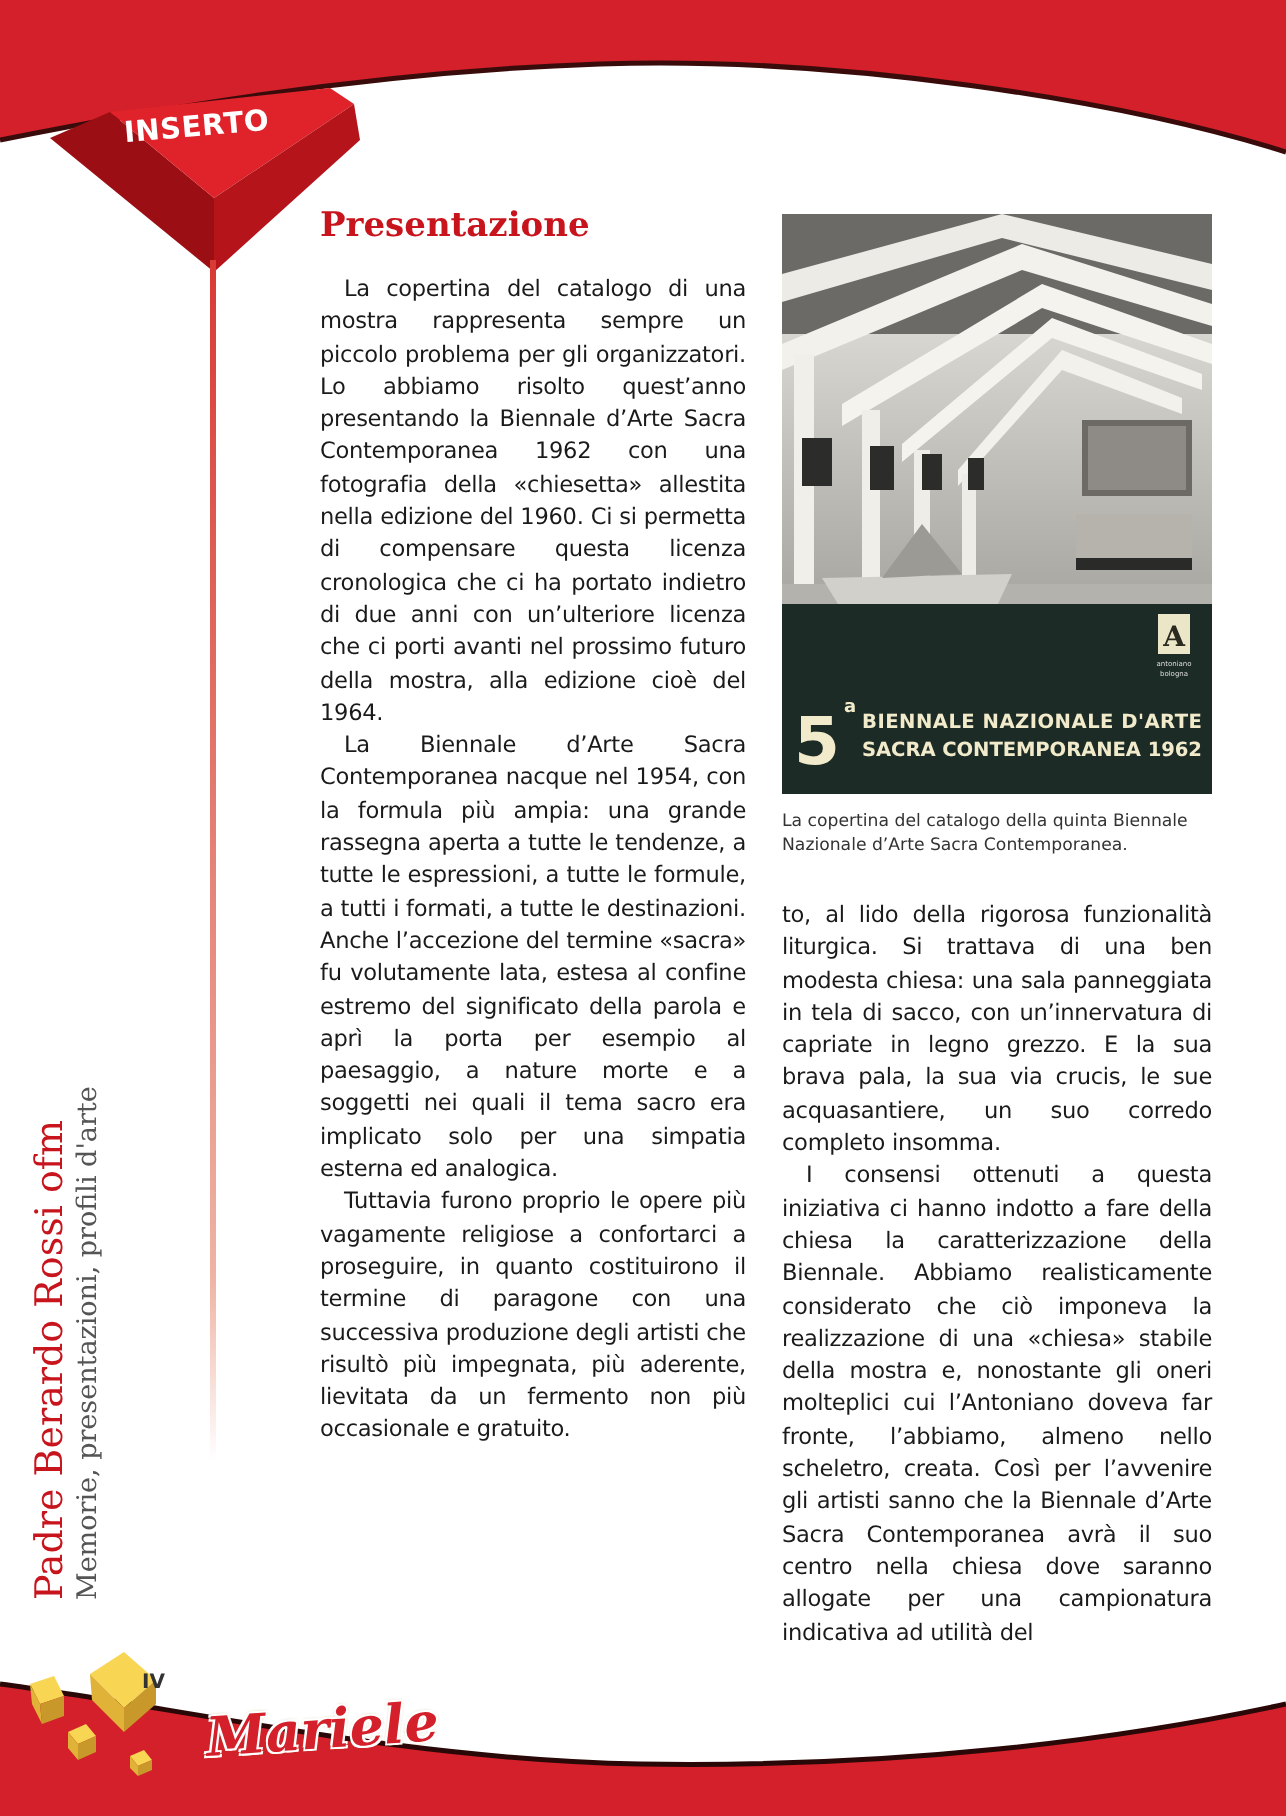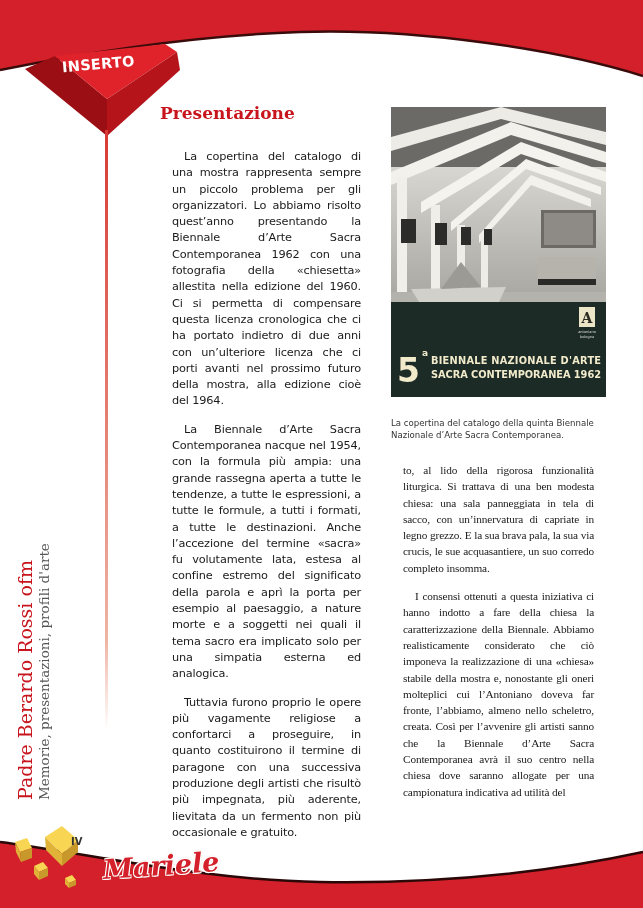--- a/index.html
+++ b/index.html
@@ -3,26 +3,26 @@
 <meta charset="utf-8">
 <style>
   html, body { margin:0; padding:0; }
   body { width:643px; height:908px; position:relative; overflow:hidden; background:#ffffff; font-family:"DejaVu Sans", sans-serif; }
   .abs { position:absolute; }
   #top-band, #bottom-band { position:absolute; left:0; width:643px; }
   #top-band { top:0; height:90px; }
   #bottom-band { top:820px; height:88px; }
   .title { position:absolute; left:160px; top:103px; font-family:"DejaVu Serif", serif; font-weight:bold; font-size:17px; color:#c8151d;text-align:center; }
   .col { position:absolute; font-family:"DejaVu Sans", sans-serif; font-size:11.3px; line-height:16.3px; color:#1a1a1a; text-align:justify; letter-spacing:-0.15px; }
-  .col p { margin:12px; text-indent:12px; }
+  .col p { margin:0; text-indent:12px; }
   .col p.noindent { text-indent:0; }
   #col1 { left:160px; top:137px; width:213px; }
-  #col2 { left:391px; top:450px; width:215px;font-family:Liberation Serif, serif; }
+  #col2 { left:391px; top:450px; width:215px; }
   .photo { position:absolute; left:391px; top:107px; width:215px; height:290px; background:#1d2a24; overflow:hidden; }
-  .caption { position:absolute; left:391px; top:417px; width:220px; font-size:8.6px; line-height:12px; color:#333; font-family:"DejaVu Sans", sans-serif; }
+  .caption { position:absolute; left:391px; top:405px; width:220px; font-size:8.6px; line-height:12px; color:#333; font-family:"DejaVu Sans", sans-serif; }
   .vline { position:absolute; left:105px; top:130px; width:3px; height:600px; background:linear-gradient(#d83a34, #eeb4a4 85%, rgba(255,255,255,0)); }
   .side { position:absolute; left:14px; top:800px; transform-origin:0 0; transform:rotate(-90deg); white-space:nowrap; }
   .side-name { font-family:"DejaVu Serif", serif; font-size:19px; color:#c8151d; display:block; line-height:22px; }
   .side-sub { font-family:"DejaVu Serif", serif; font-size:13.5px; color:#555; display:block; line-height:16px; }
   .inserto { position:absolute; left:62px; top:56px; color:#fff; font-family:"DejaVu Sans", sans-serif; font-weight:bold; font-size:14.5px; transform:rotate(-5deg); letter-spacing:0.3px; }
   .page-num { position:absolute; left:57px; top:836px; font-size:10px; font-weight:bold; color:#333; font-family:"DejaVu Sans", sans-serif;padding-left:14px; }
   .brand { position:absolute; left:103px; top:850px; font-family:"DejaVu Serif", serif; font-style:italic; font-weight:bold; font-size:27px; color:#d3202a; text-shadow: -1px -1px 0 #fff, 1px -1px 0 #fff, -1px 1px 0 #fff, 1px 1px 0 #fff, 0 0 2px #8a6a00; transform:rotate(-4deg); }
 </style>
 </head>
 <body>

